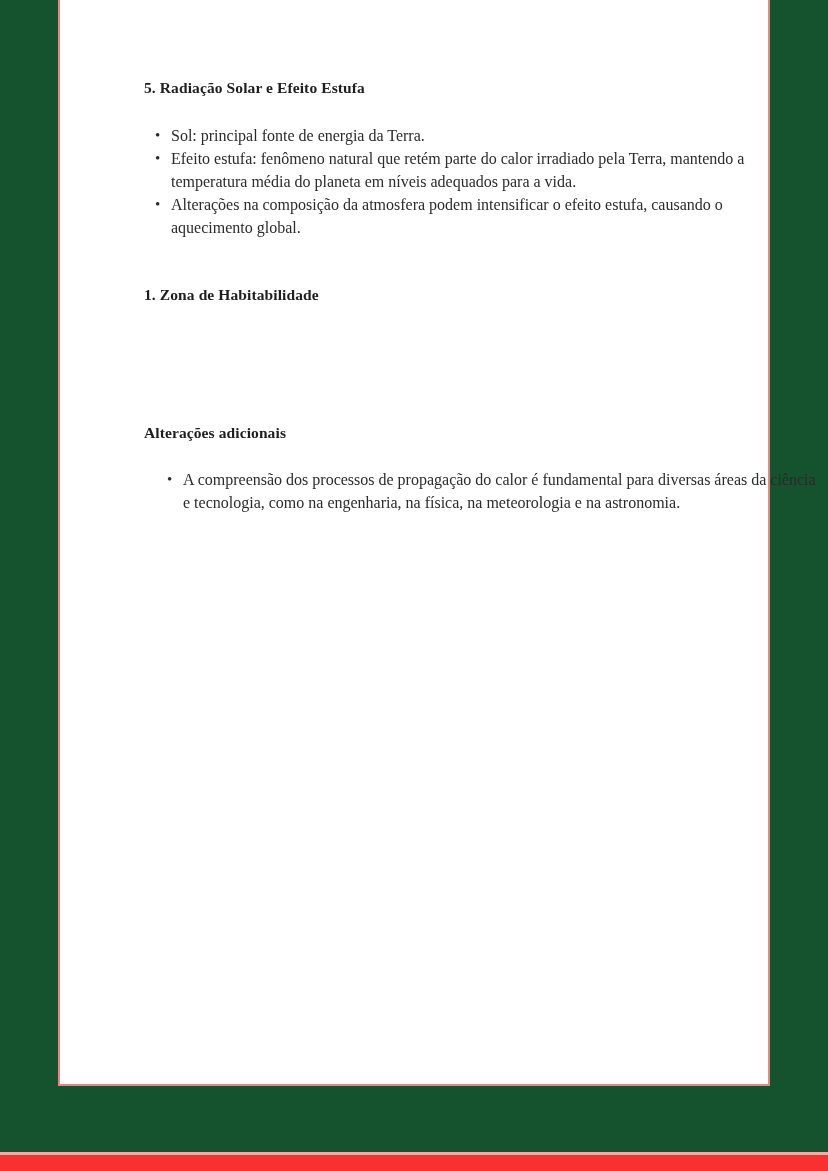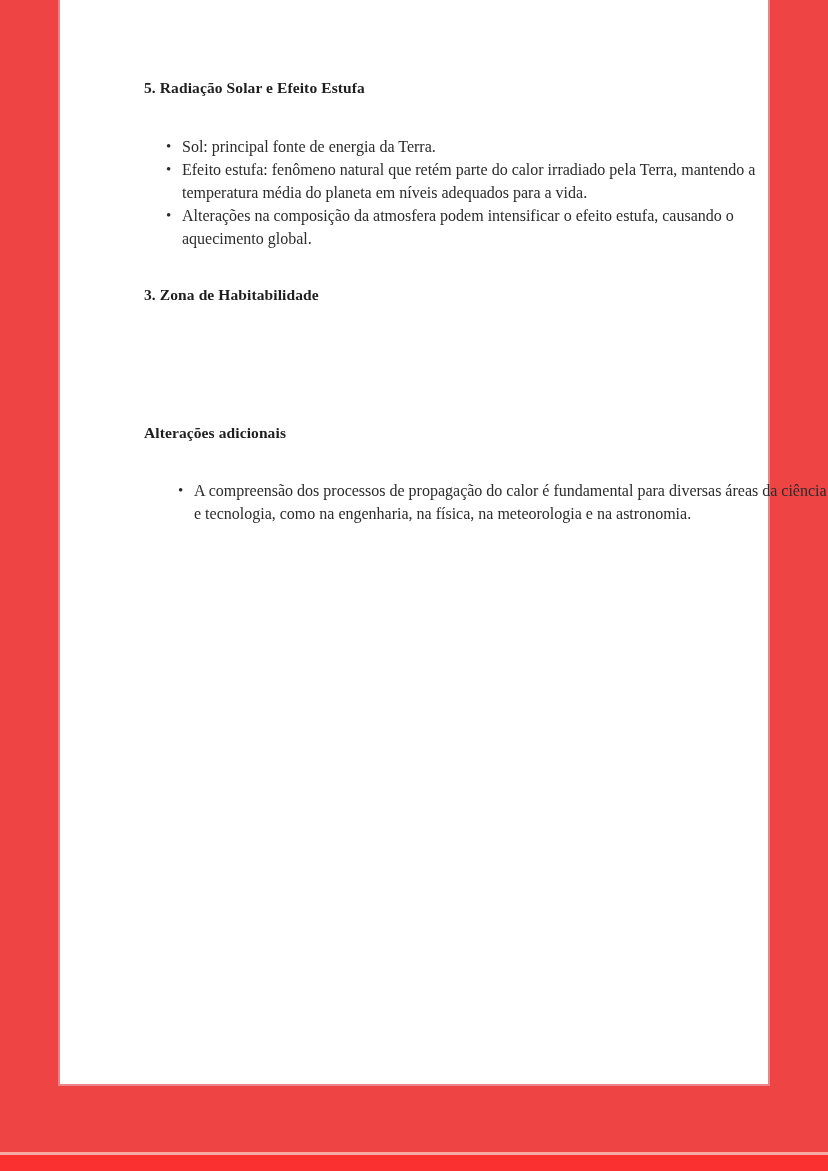--- a/index.html
+++ b/index.html
@@ -18,21 +18,21 @@
     -webkit-font-smoothing: antialiased;
   }
 
   
   .page-sheet {
     position: absolute;
     left: 0;
     top: 0;
     width: 828px;
     height: 1171px;
-    background: #ef4444;
+    background: #14532d;
   }
 
   
   .content-frame {
     position: absolute;
     left: 58px;
     top: -4px;
     width: 712px;
     height: 1090px;
     border-left: 2px solid #e9858a;
@@ -57,21 +57,21 @@
     font-weight: bold;
     line-height: 20px;
     margin: 0;
     padding: 0;
     color: #1e1e1e;
     letter-spacing: 0.1px;
   }
 
   ul.bullet-list {
     list-style: none;
-    margin: 11px;
+    margin: 0;
     padding: 0;
   }
   ul.bullet-list > li {
     position: relative;
     padding-left: 27px;
     font-size: 16px;
     line-height: 23px;
     color: #2b2b2b;
     margin: 0 0 0 0;
   }
@@ -127,21 +127,21 @@
     <div class="doc-body">
 
       <h2 class="section-heading block-h1">5. Radiação Solar e Efeito Estufa</h2>
 
       <ul class="bullet-list block-l1">
         <li>Sol: principal fonte de energia da Terra.</li>
         <li>Efeito estufa: fenômeno natural que retém parte do calor irradiado pela Terra, mantendo a temperatura média do planeta em níveis adequados para a vida.</li>
         <li>Alterações na composição da atmosfera podem intensificar o efeito estufa, causando o aquecimento global.</li>
       </ul>
 
-      <h2 class="section-heading block-h2">3. Zona de Habitabilidade</h2>
+      <h2 class="section-heading block-h2">1. Zona de Habitabilidade</h2>
 
 
       <h2 class="section-heading block-h3">Alterações adicionais</h2>
 
       <ul class="bullet-list block-l3">
         <li>A compreensão dos processos de propagação do calor é fundamental para diversas áreas da ciência e tecnologia, como na engenharia, na física, na meteorologia e na astronomia.</li>
       </ul>
 
     </div>
 

